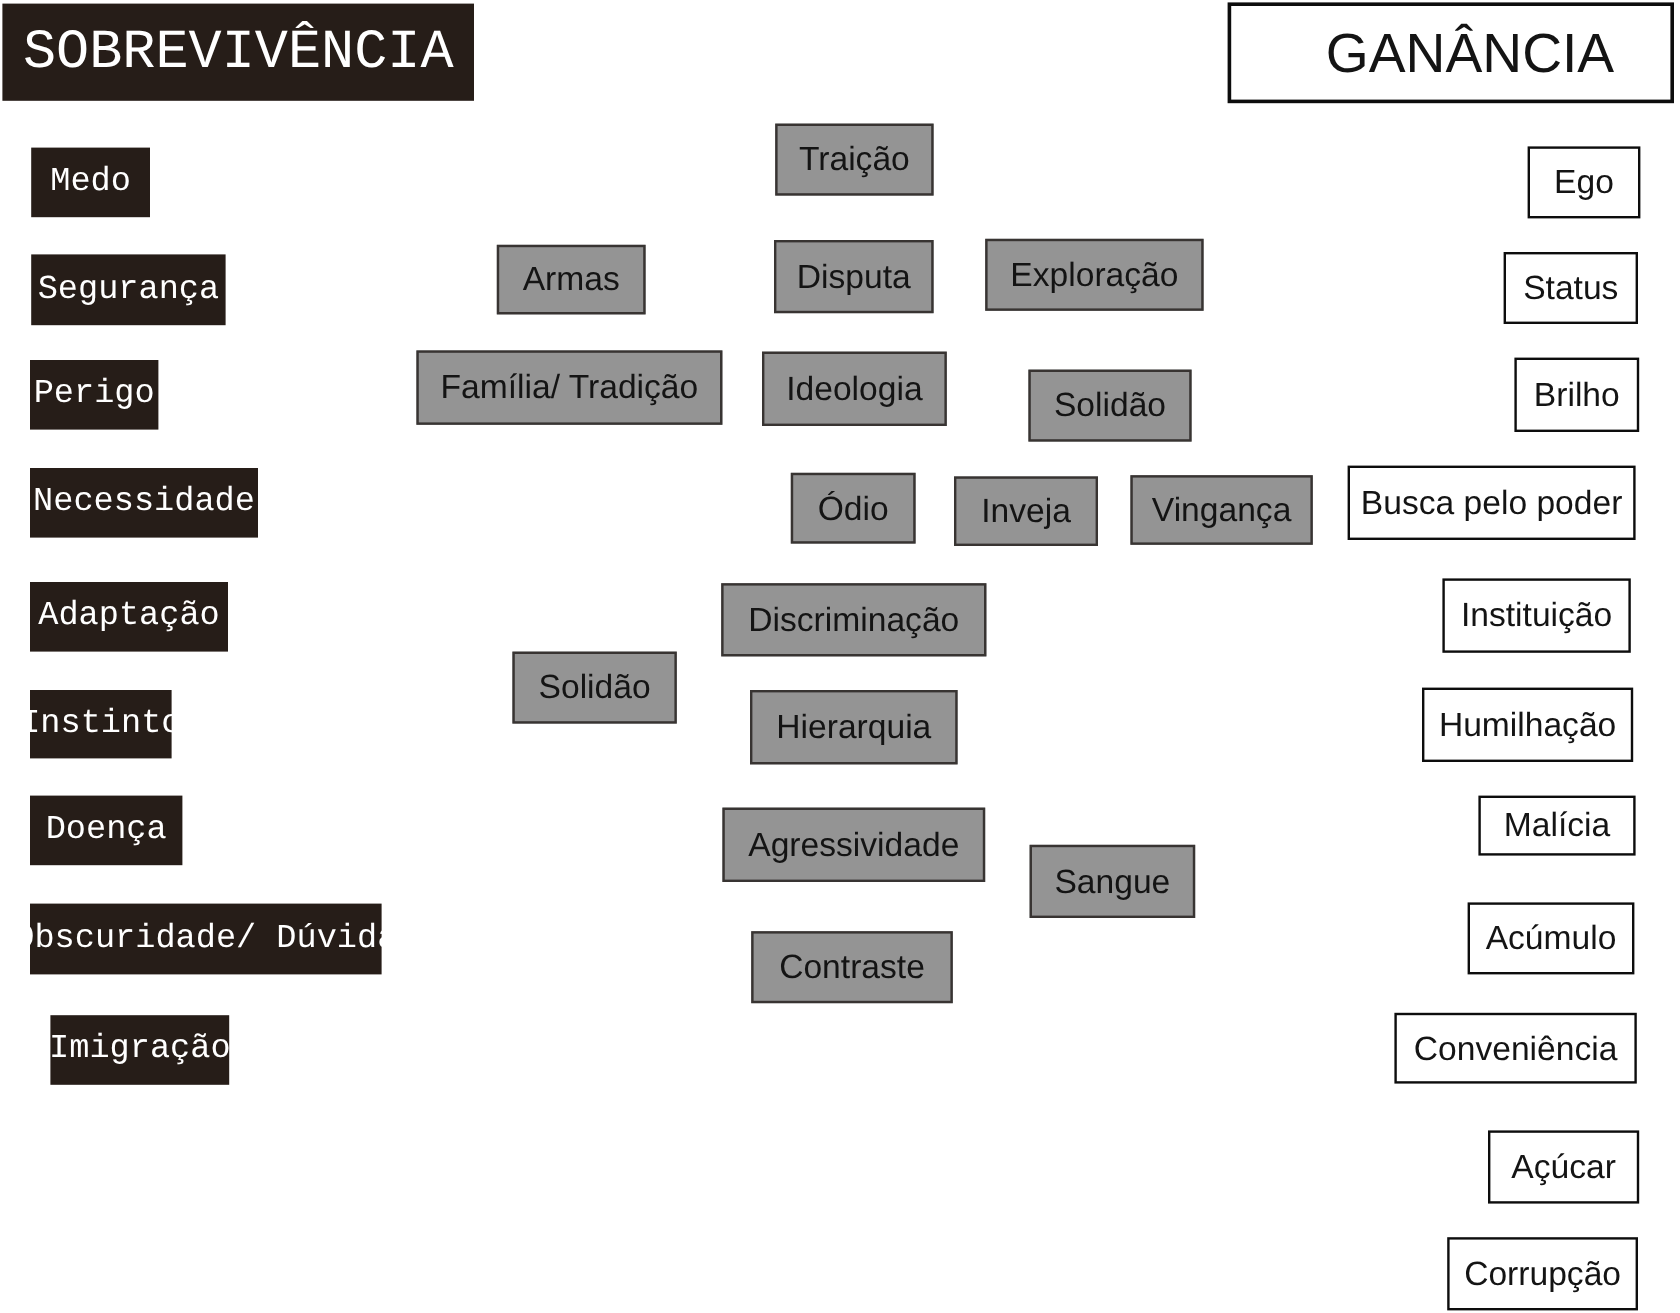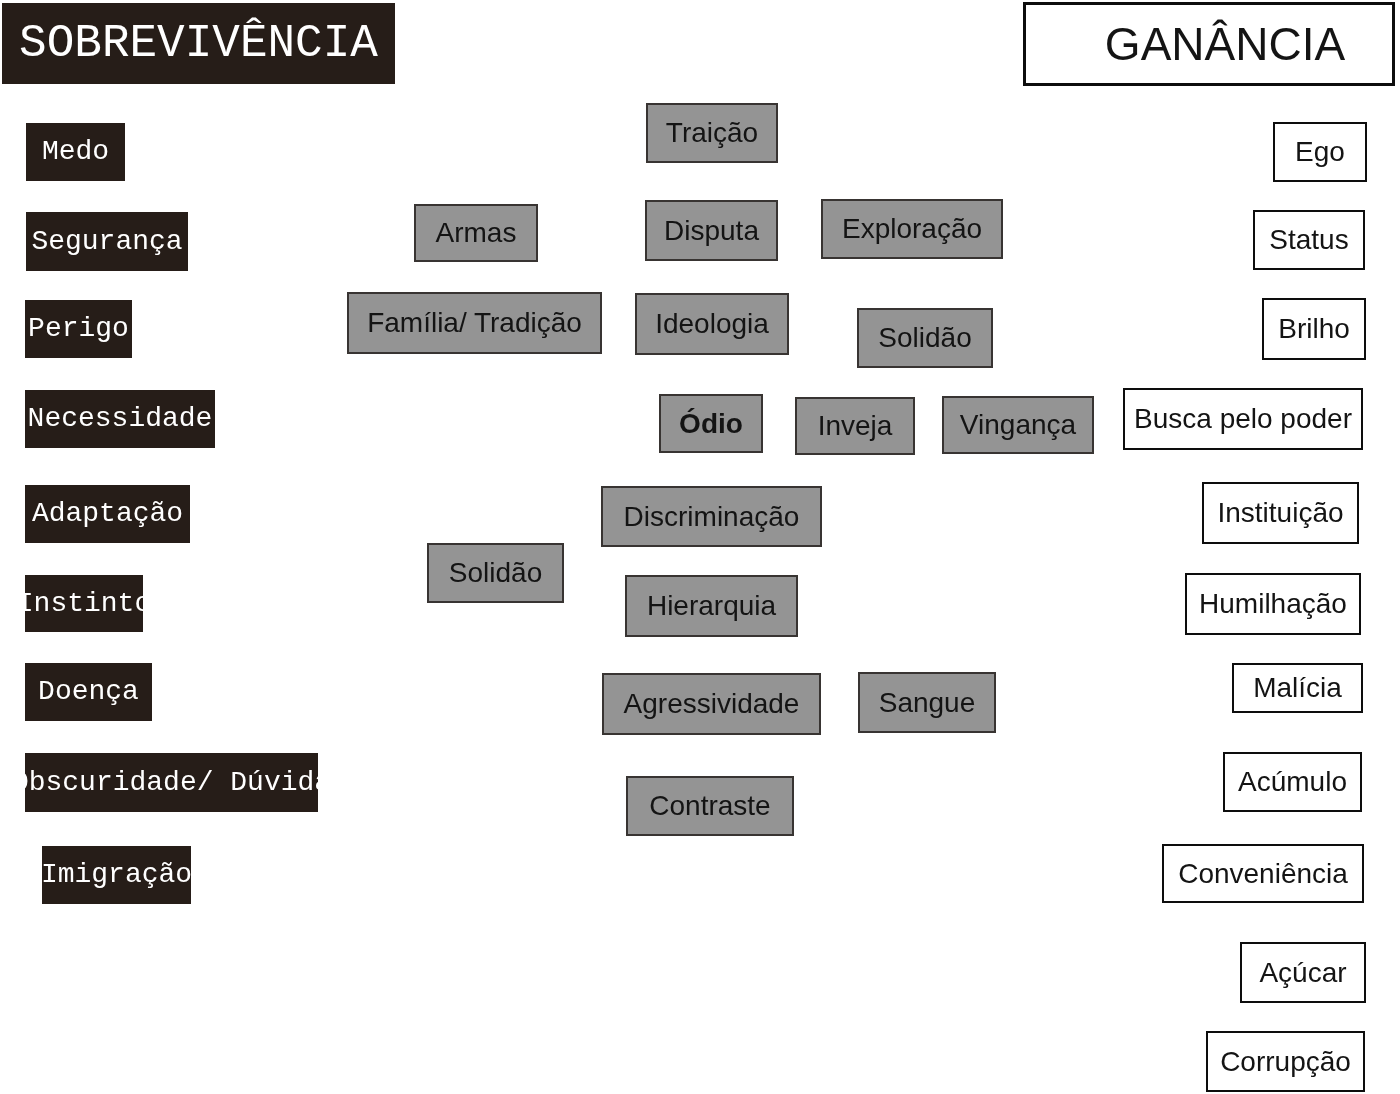--- a/index.html
+++ b/index.html
@@ -70,28 +70,28 @@
     <div class="node black" style="left: 25px; top: 663px; width: 127px; height: 58px;">Doença</div>
     <div class="node black" style="left: 25px; top: 753px; width: 293px; height: 59px;">Obscuridade/ Dúvida</div>
     <div class="node black" style="left: 42px; top: 846px; width: 149px; height: 58px;">Imigração</div>
     <div class="node gray" style="left: 646px; top: 103px; width: 132px; height: 60px;">Traição</div>
     <div class="node gray" style="left: 414px; top: 204px; width: 124px; height: 58px;">Armas</div>
     <div class="node gray" style="left: 645px; top: 200px; width: 133px; height: 61px;">Disputa</div>
     <div class="node gray" style="left: 821px; top: 199px; width: 182px; height: 60px;">Exploração</div>
     <div class="node gray" style="left: 347px; top: 292px; width: 255px; height: 62px;">Família/ Tradição</div>
     <div class="node gray" style="left: 635px; top: 293px; width: 154px; height: 62px;">Ideologia</div>
     <div class="node gray" style="left: 857px; top: 308px; width: 136px; height: 60px;">Solidão</div>
-    <div class="node gray" style="left: 659px; top: 394px; width: 104px; height: 59px; font-weight: bold;">Ódio</div>
+    <div class="node gray" style="left: 659px; top: 394px; width: 104px; height: 59px;">Ódio</div>
     <div class="node gray" style="left: 795px; top: 397px; width: 120px; height: 58px;">Inveja</div>
     <div class="node gray" style="left: 942px; top: 396px; width: 152px; height: 58px;">Vingança</div>
     <div class="node gray" style="left: 601px; top: 486px; width: 221px; height: 61px;">Discriminação</div>
     <div class="node gray" style="left: 427px; top: 543px; width: 137px; height: 60px;">Solidão</div>
     <div class="node gray" style="left: 625px; top: 575px; width: 173px; height: 62px;">Hierarquia</div>
     <div class="node gray" style="left: 602px; top: 673px; width: 219px; height: 62px;">Agressividade</div>
-    <div class="node gray" style="left: 858px; top: 672px; width: 138px; height: 61px;">Sangue</div>
+    <div class="node gray" style="left: 858px; top: 704px; width: 138px; height: 61px;">Sangue</div>
     <div class="node gray" style="left: 626px; top: 776px; width: 168px; height: 60px;">Contraste</div>
     <div class="node white" style="left: 1273px; top: 122px; width: 94px; height: 60px;">Ego</div>
     <div class="node white" style="left: 1253px; top: 210px; width: 112px; height: 60px;">Status</div>
     <div class="node white" style="left: 1262px; top: 298px; width: 104px; height: 62px;">Brilho</div>
     <div class="node white" style="left: 1123px; top: 388px; width: 240px; height: 62px;">Busca pelo poder</div>
     <div class="node white" style="left: 1202px; top: 482px; width: 157px; height: 62px;">Instituição</div>
     <div class="node white" style="left: 1185px; top: 573px; width: 176px; height: 62px;">Humilhação</div>
     <div class="node white" style="left: 1232px; top: 663px; width: 131px; height: 50px;">Malícia</div>
     <div class="node white" style="left: 1223px; top: 752px; width: 139px; height: 60px;">Acúmulo</div>
     <div class="node white" style="left: 1162px; top: 844px; width: 202px; height: 59px;">Conveniência</div>

